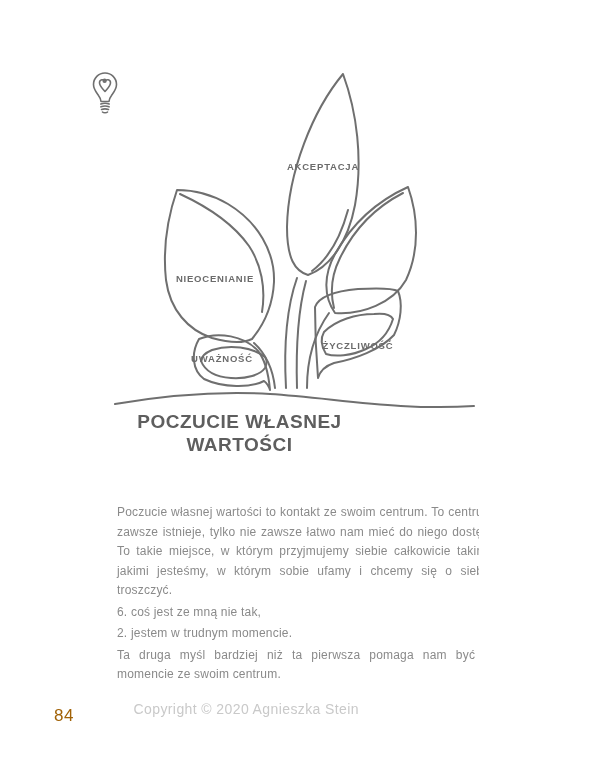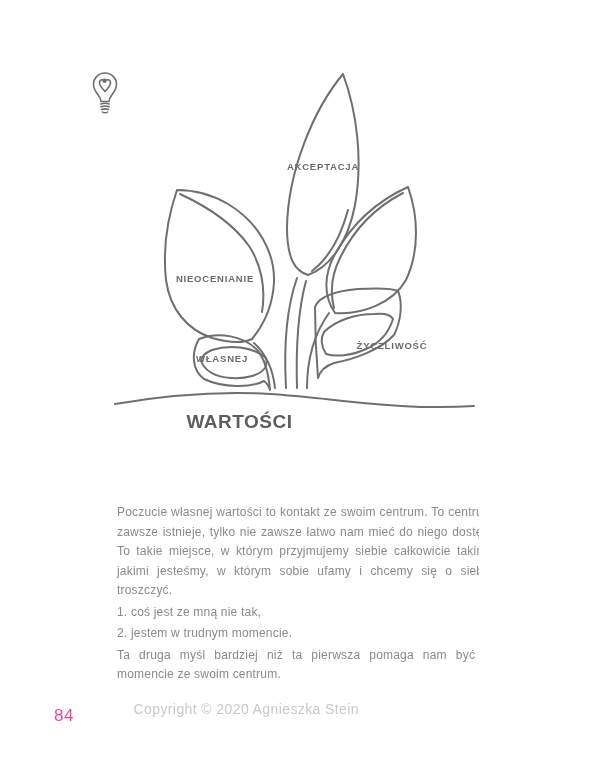--- a/index.html
+++ b/index.html
@@ -47,21 +47,21 @@
   .watermark{
     position:absolute;left:50%;top:702px;transform:translateX(-47%);
     text-align:right;color:var(--watermark-text,#c9c9c9);
     font-size:14px;line-height:15px;letter-spacing:0.4px;
     pointer-events:none;white-space:nowrap;
   }
 
   
   .page-number{
     position:absolute;left:54px;top:706px;
-    color:#ec4899;font-size:17px;letter-spacing:0.5px;
+    color:#a16207;font-size:17px;letter-spacing:0.5px;
   }
 </style>
 </head>
 <body>
 
 <div class="page">
 
   <div class="bulb">
     <svg viewBox="0 0 30 44" fill="none" stroke="currentColor" stroke-width="1.6" stroke-linecap="round" stroke-linejoin="round">
       <path d="M15 2 C8.5 2 3.5 7 3.5 13.5 C3.5 18 6 21 8.5 24.5 C10 26.5 10.8 28.5 11 30.5 L19 30.5 C19.2 28.5 20 26.5 21.5 24.5 C24 21 26.5 18 26.5 13.5 C26.5 7 21.5 2 15 2 Z"></path>
@@ -94,31 +94,32 @@
       <path d="M162 328 C161 317 159 300 150 289 C137 274 110 269 91 277 C83 291 84 308 96 317 C115 326 143 326 156 319 C160 322 161 325 162 328"></path>
       <path d="M157 295 C144 285 122 282 104 288 C97 291 93 295 93 299 C97 309 108 315 123 316 C139 317 152 313 157 306 C159 302 159 298 157 295 Z"></path>
 
       <path d="M167 326 C165 308 158 292 146 281"></path>
       <path d="M178 326 C176 290 177 250 189 216"></path>
       <path d="M189 326 C188 292 189 252 198 219"></path>
       <path d="M199 326 C199 298 206 272 221 251"></path>
     </svg>
     <div class="leaf-label" style="left:215px;top:105px;">AKCEPTACJA</div>
     <div class="leaf-label" style="left:107px;top:217px;text-align:right;">NIEOCENIANIE</div>
-    <div class="leaf-label" style="left:250px;top:284px;margin-left:34px;">ŻYCZLIWOŚĆ</div>
-    <div class="leaf-label" style="left:114px;top:297px;">WŁASNEJ</div>
+    <div class="leaf-label" style="left:250px;top:284px;">ŻYCZLIWOŚĆ</div>
+    <div class="leaf-label" style="left:114px;top:297px;">UWAŻNOŚĆ</div>
   </div>
 
   <div class="diagram-caption">
+    <div>POCZUCIE WŁASNEJ</div>
     <div>WARTOŚCI</div>
   </div>
 
   <div class="body-text">
     <p>Poczucie własnej wartości to kontakt ze swoim centrum. To centrum zawsze istnieje, tylko nie zawsze łatwo nam mieć do niego dostęp. To takie miejsce, w którym przyjmujemy siebie całkowicie takimi, jakimi jesteśmy, w którym sobie ufamy i chcemy się o siebie troszczyć.</p>
-    <p class="list-line">1. coś jest ze mną nie tak,</p>
+    <p class="list-line">6. coś jest ze mną nie tak,</p>
     <p class="list-line">2. jestem w trudnym momencie.</p>
     <p>Ta druga myśl bardziej niż ta pierwsza pomaga nam być w momencie ze swoim centrum.</p>
   </div>
 
   <div class="watermark">
     <div>Copyright © 2020 Agnieszka Stein</div>
   </div>
 
   <div class="page-number">84</div>
 

